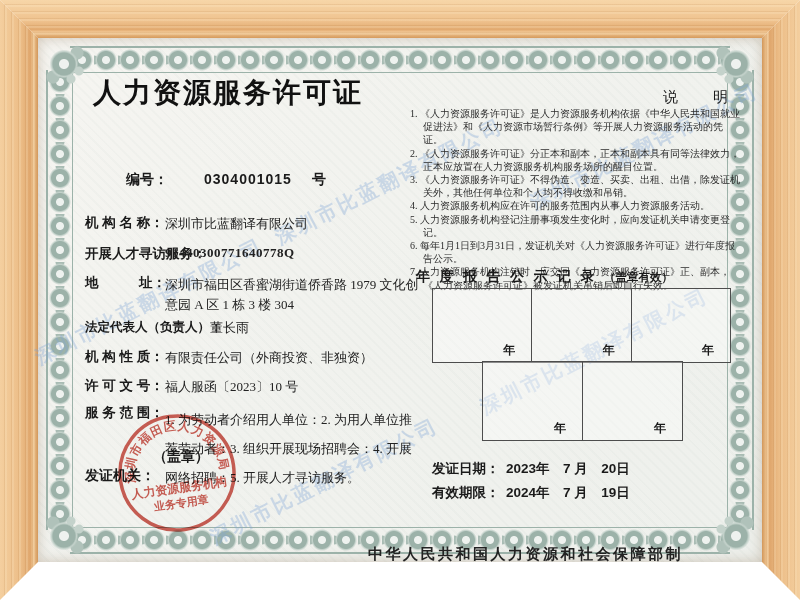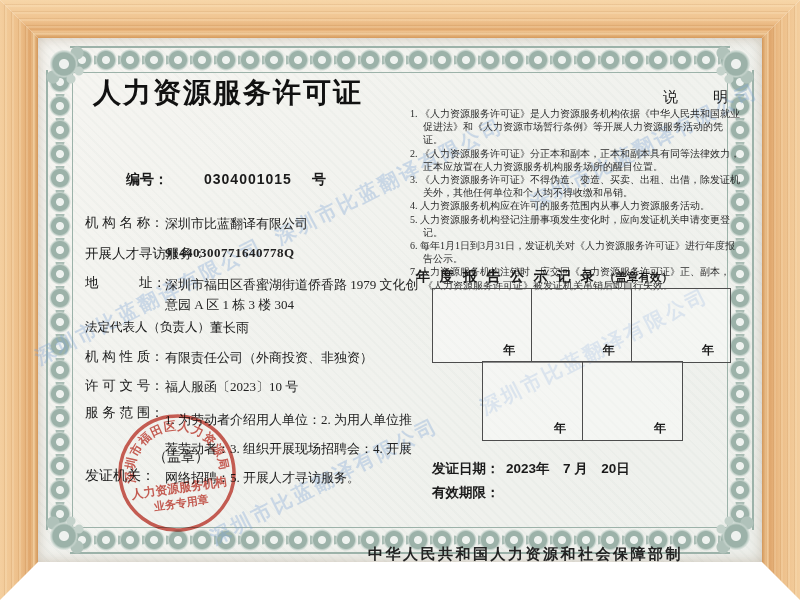--- a/index.html
+++ b/index.html
@@ -74,21 +74,21 @@
 
   .cert-title{left:30px;top:36px;width:320px;text-align:center;font-size:28px;font-weight:bold;
     letter-spacing:2px;font-family:Liberation Serif, serif;color:#111;}
   .cert-subtitle{left:30px;top:102px;width:320px;text-align:center;font-size:17px;font-weight:bold;
     letter-spacing:4px;font-family:"Liberation Serif",serif;}
   .serial-label{left:88px;top:133px;font-size:14px;font-weight:bold;}
   .serial-number{left:166px;top:133px;font-size:14px;font-weight:bold;letter-spacing:1px;}
   .serial-suffix{left:274px;top:133px;font-size:14px;font-weight:bold;}
 
   .frow{font-size:13px;}
-  .flabel{position:absolute;left:47px;font-weight:normal;font-size:13.5px;white-space:nowrap;}
+  .flabel{position:absolute;left:47px;font-weight:bold;font-size:13.5px;white-space:nowrap;}
   .fvalue{position:absolute;font-family:"Liberation Serif",serif;font-size:13px;color:#222;}
 
   .notes-title{left:380px;top:50px;width:320px;text-align:right;font-size:15px;font-weight:normal;
     letter-spacing:10px;font-family:"Liberation Serif",serif;}
   .notes{left:372px;top:69px;width:330px;font-size:10px;line-height:13.2px;
     font-family:"Liberation Serif",serif;color:#2b2b2b;}
   .note-item{padding-left:13px;text-indent:-13px;}
 
   .annual-title{left:378px;top:230px;width:328px;text-align:left;font-size:14px;font-weight:bold;
     letter-spacing:3px;font-family:"Liberation Serif",serif;white-space:nowrap;}
@@ -213,20 +213,21 @@
             <span>年</span>
           </div>
         <div class="tbl-cell">
             <span>年</span>
           </div>
       </div>
 
       <span class="abs date-label" style="top:422px;">发证日期：</span>
       <span class="abs date-value" style="top:422px;">2023年　7 月　20日</span>
       <span class="abs date-label" style="top:446px;">有效期限：</span>
+      <span class="abs date-value" style="top:446px;">2024年　7 月　19日</span>
 
       <div class="abs footer-line">中华人民共和国人力资源和社会保障部制</div>
 
       <svg class="abs stamp" viewBox="0 0 126 126">
         <circle cx="63" cy="63" r="57" fill="none" stroke="#c8453a" stroke-width="3.5"></circle>
         <path id="stamp-arc" d="M 20,63 A 43,43 0 1 1 106,63" fill="none"></path>
         <text font-size="12" fill="#c8453a" letter-spacing="1" font-weight="bold" font-family="Liberation Serif,serif">
           <textPath href="#stamp-arc" startOffset="50%" text-anchor="middle">深圳市福田区人力资源局</textPath>
         </text>
         <text x="63" y="82" text-anchor="middle" font-size="12" font-weight="bold" fill="#c8453a" font-family="Liberation Serif,serif">人力资源服务机构</text>

